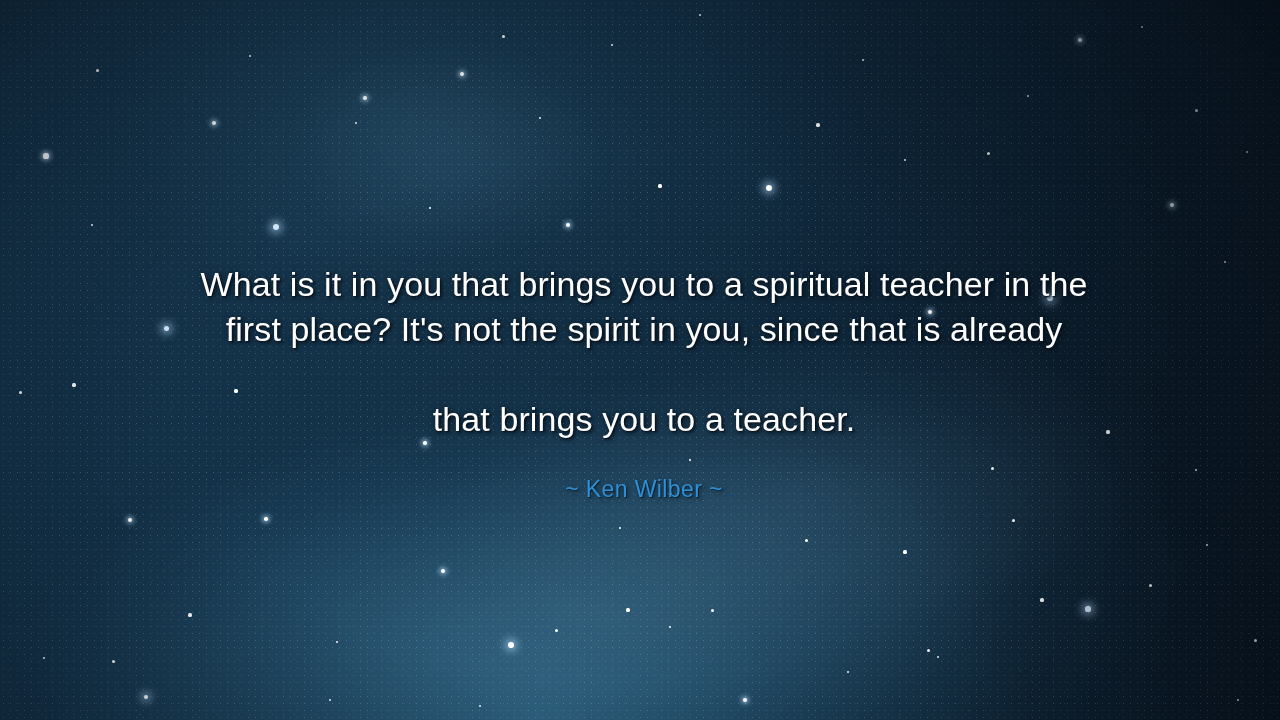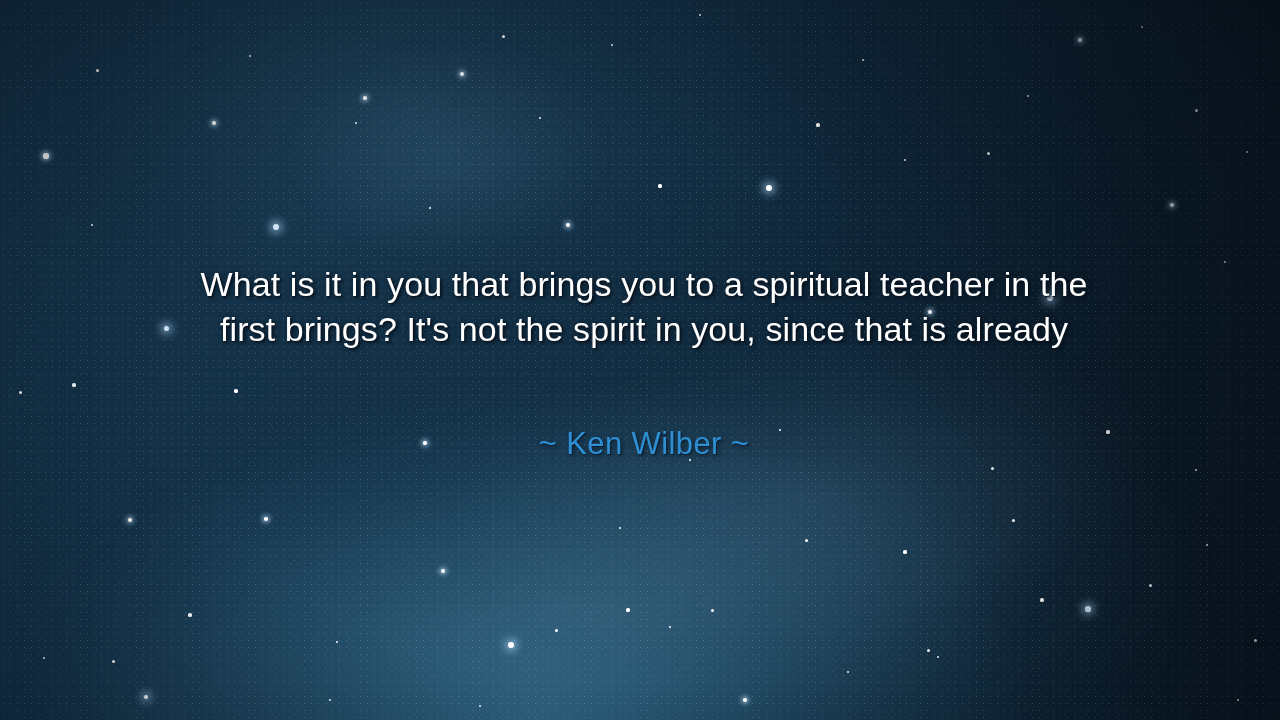--- a/index.html
+++ b/index.html
@@ -127,21 +127,21 @@
     margin-right: auto;
     text-shadow:
       1px 1px 0 rgba(10,22,34,0.85),
       2px 2px 3px rgba(6,14,24,0.75),
       0 0 6px rgba(8,18,30,0.55);
   }
   .attribution {
     margin: 0;
     padding-top: 28px;
     color: #2e8fd4;
-    font-size: 31px;
+    font-size: 23px;
     line-height: 38px;
     font-weight: 400;
     letter-spacing: 0.4px;
     text-shadow:
       1px 1px 0 rgba(10,24,38,0.70),
       2px 2px 4px rgba(6,16,28,0.55);
   }
 </style>
 </head>
 <body>
@@ -222,19 +222,20 @@
       <div class="star" style="left: 328.6px; top: 698.6px; width: 2.8px; height: 2.8px;"></div>
       <div class="star" style="left: 478.7px; top: 704.7px; width: 2.6px; height: 2.6px;"></div>
       <div class="star" style="left: 688.7px; top: 458.7px; width: 2.6px; height: 2.6px;"></div>
       <div class="star" style="left: 778.7px; top: 428.7px; width: 2.6px; height: 2.6px;"></div>
     </div>
   <div class="vignette"></div>
 
   <div class="content">
     <p class="quote">
       <span>What is it in you that brings you to a spiritual teacher in the</span><br>
-      <span>first brings? It's not the spirit in you, since that is already</span><br>
+      <span>first place? It's not the spirit in you, since that is already</span><br>
       <br>
+      <span>that brings you to a teacher.</span>
     </p>
     <p class="attribution">~ Ken Wilber ~</p>
   </div>
 
 </div>
 
 </body></html>

